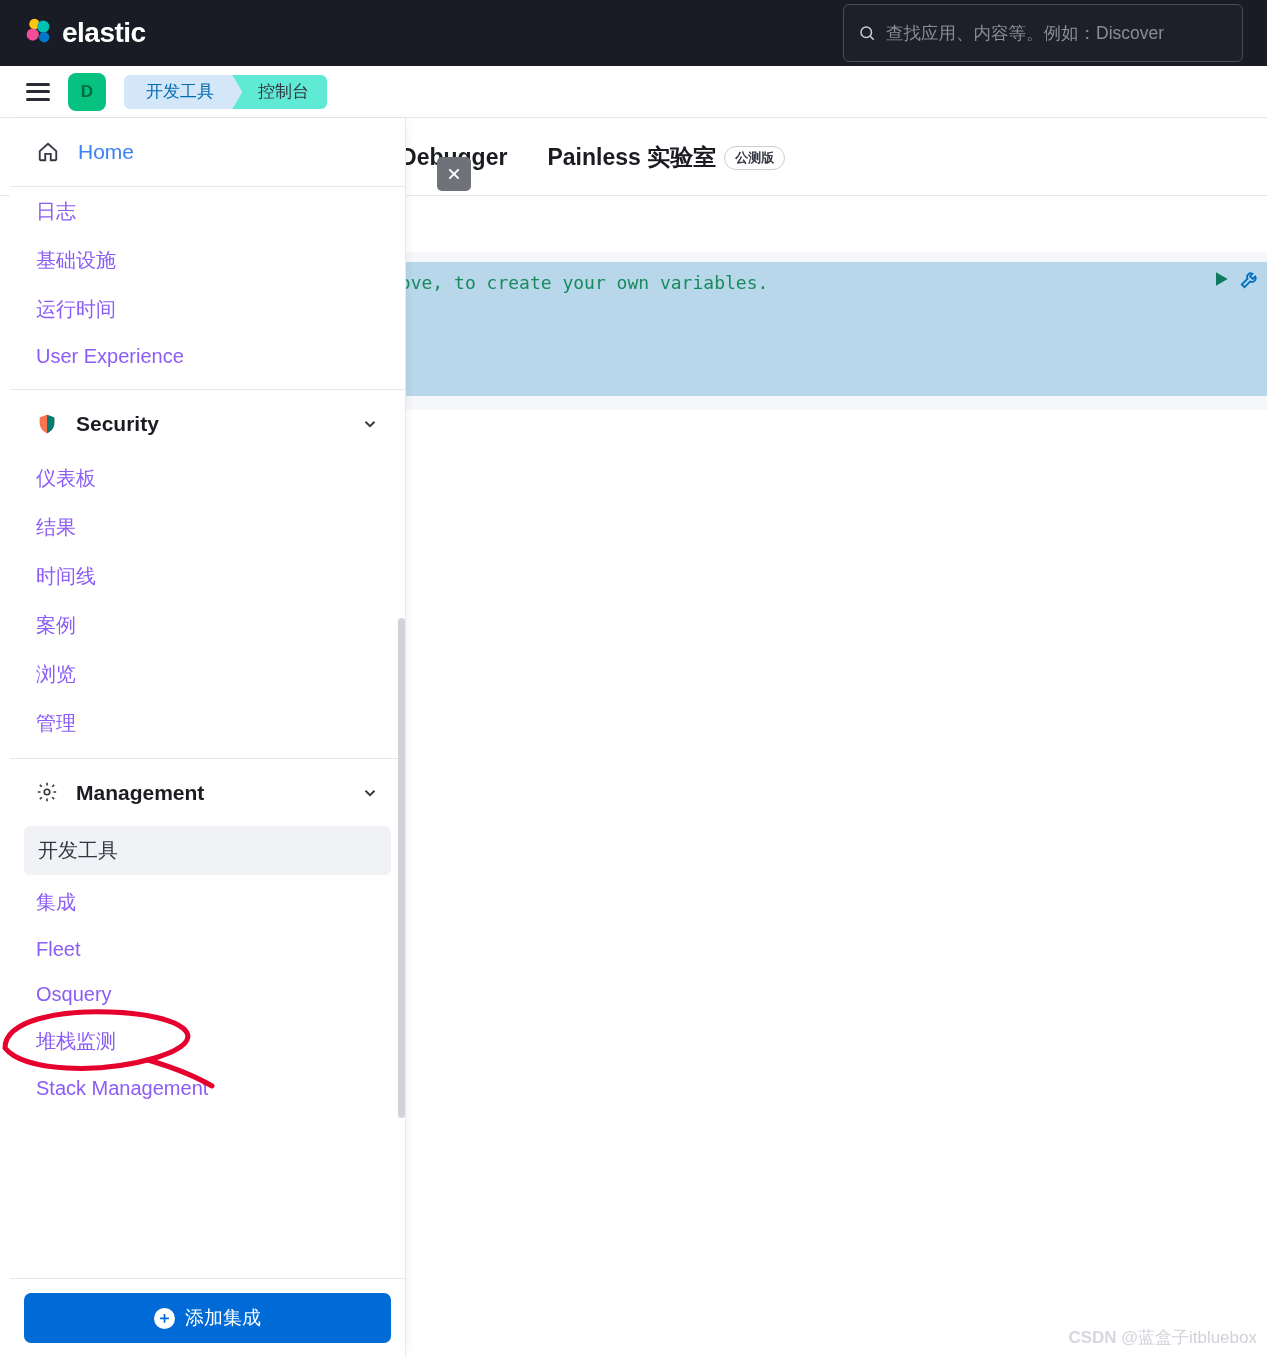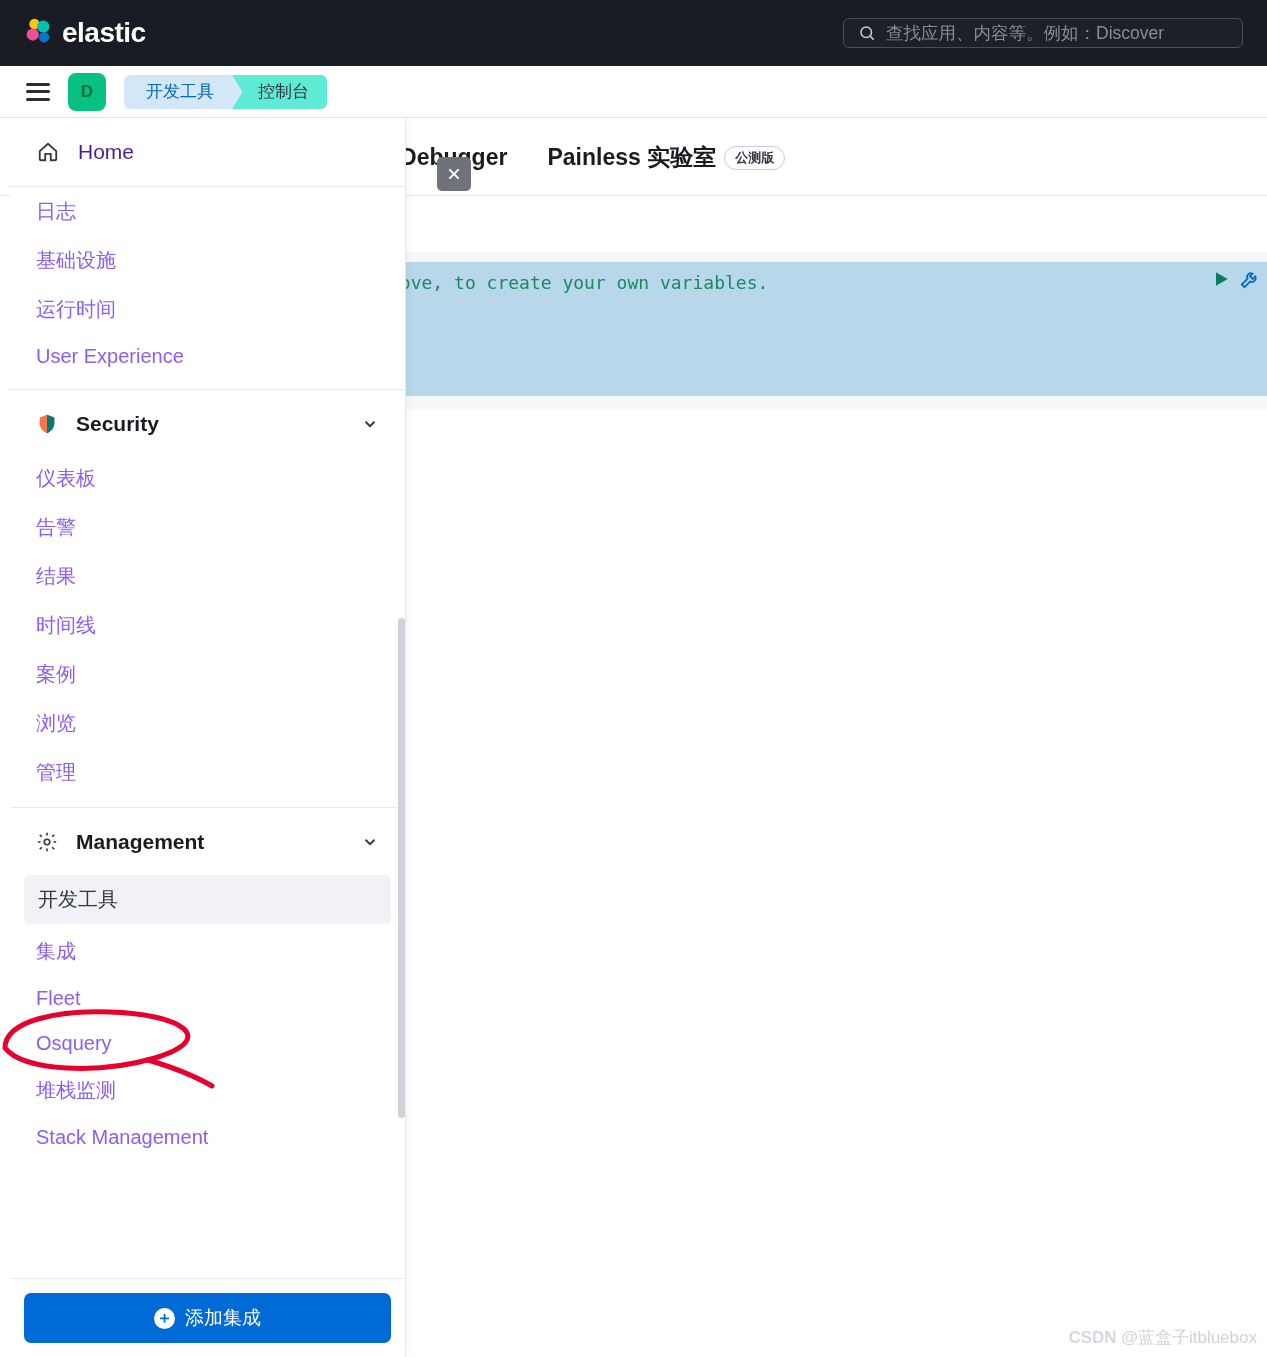--- a/index.html
+++ b/index.html
@@ -34,21 +34,21 @@
     .elastic-word {
       color: #fff;
       font-size: 28px;
       font-weight: 600;
       letter-spacing: -0.5px;
     }
     .search-bar {
       background: rgba(255,255,255,0.02);
       border: 1px solid #4a4d55;
       border-radius: 6px;
-      height: 30px;
+      height: 58px;
       width: 400px;
       display: flex;
       align-items: center;
       padding: 0 14px;
       color: #98a2b3;
       font-size: 17px;
     }
     .search-bar .search-icon-glyph { margin-right: 10px; color: #c9cdd4; }
     .search-placeholder { color: #878c96; font-size: 17.5px; }
 
@@ -238,21 +238,21 @@
       overflow-y: auto;
       padding-bottom: 10px;
     }
     .home-row {
       display: flex;
       align-items: center;
       gap: 18px;
       padding: 22px 26px;
       border-bottom: 1px solid #e6e8ee;
       font-size: 21px;
-      color: #4c1d95;
+      color: #3b82f6;
       cursor: pointer;
     }
     .home-icon-sq {
       width: 24px;
       height: 22px;
     }
     .nav-item {
       padding: 11px 26px;
       font-size: 20px;
       color: #8b5cf6;
@@ -269,21 +269,20 @@
       display: flex;
       align-items: center;
       justify-content: space-between;
       padding: 22px 26px 18px 26px;
       border-top: 1px solid #e6e8ee;
       margin-top: 10px;
       cursor: pointer;
     }
     .section-header-left {
       display: flex;
-      align-items: center;
       gap: 18px;
     }
     .section-title {
       font-size: 21px;
       font-weight: 700;
       color: #1a1c21;
     }
     .chevron { color: #343741; }
     .shield-mark { width: 22px; height: 24px; }
     .gear-mark { width: 22px; height: 22px; }
@@ -437,21 +436,20 @@
           <path d="M12 2l8 3v6c0 5-3.5 9.5-8 11V2z" fill="#017d73"></path>
         </svg>
         <span class="section-title">Security</span>
       </div>
       <svg class="chevron" width="18" height="18" viewBox="0 0 24 24" fill="none" stroke="currentColor" stroke-width="2.5">
         <polyline points="6 9 12 15 18 9"></polyline>
       </svg>
     </div>
 
     <div class="nav-item">仪表板</div>
-    <div class="nav-item">告警</div>
     <div class="nav-item">结果</div>
     <div class="nav-item">时间线</div>
     <div class="nav-item">案例</div>
     <div class="nav-item">浏览</div>
     <div class="nav-item">管理</div>
 
     <div class="section-header">
       <div class="section-header-left">
         <svg class="gear-mark" viewBox="0 0 24 24" fill="none" stroke="#343741" stroke-width="1.8">
           <circle cx="12" cy="12" r="3"></circle>

